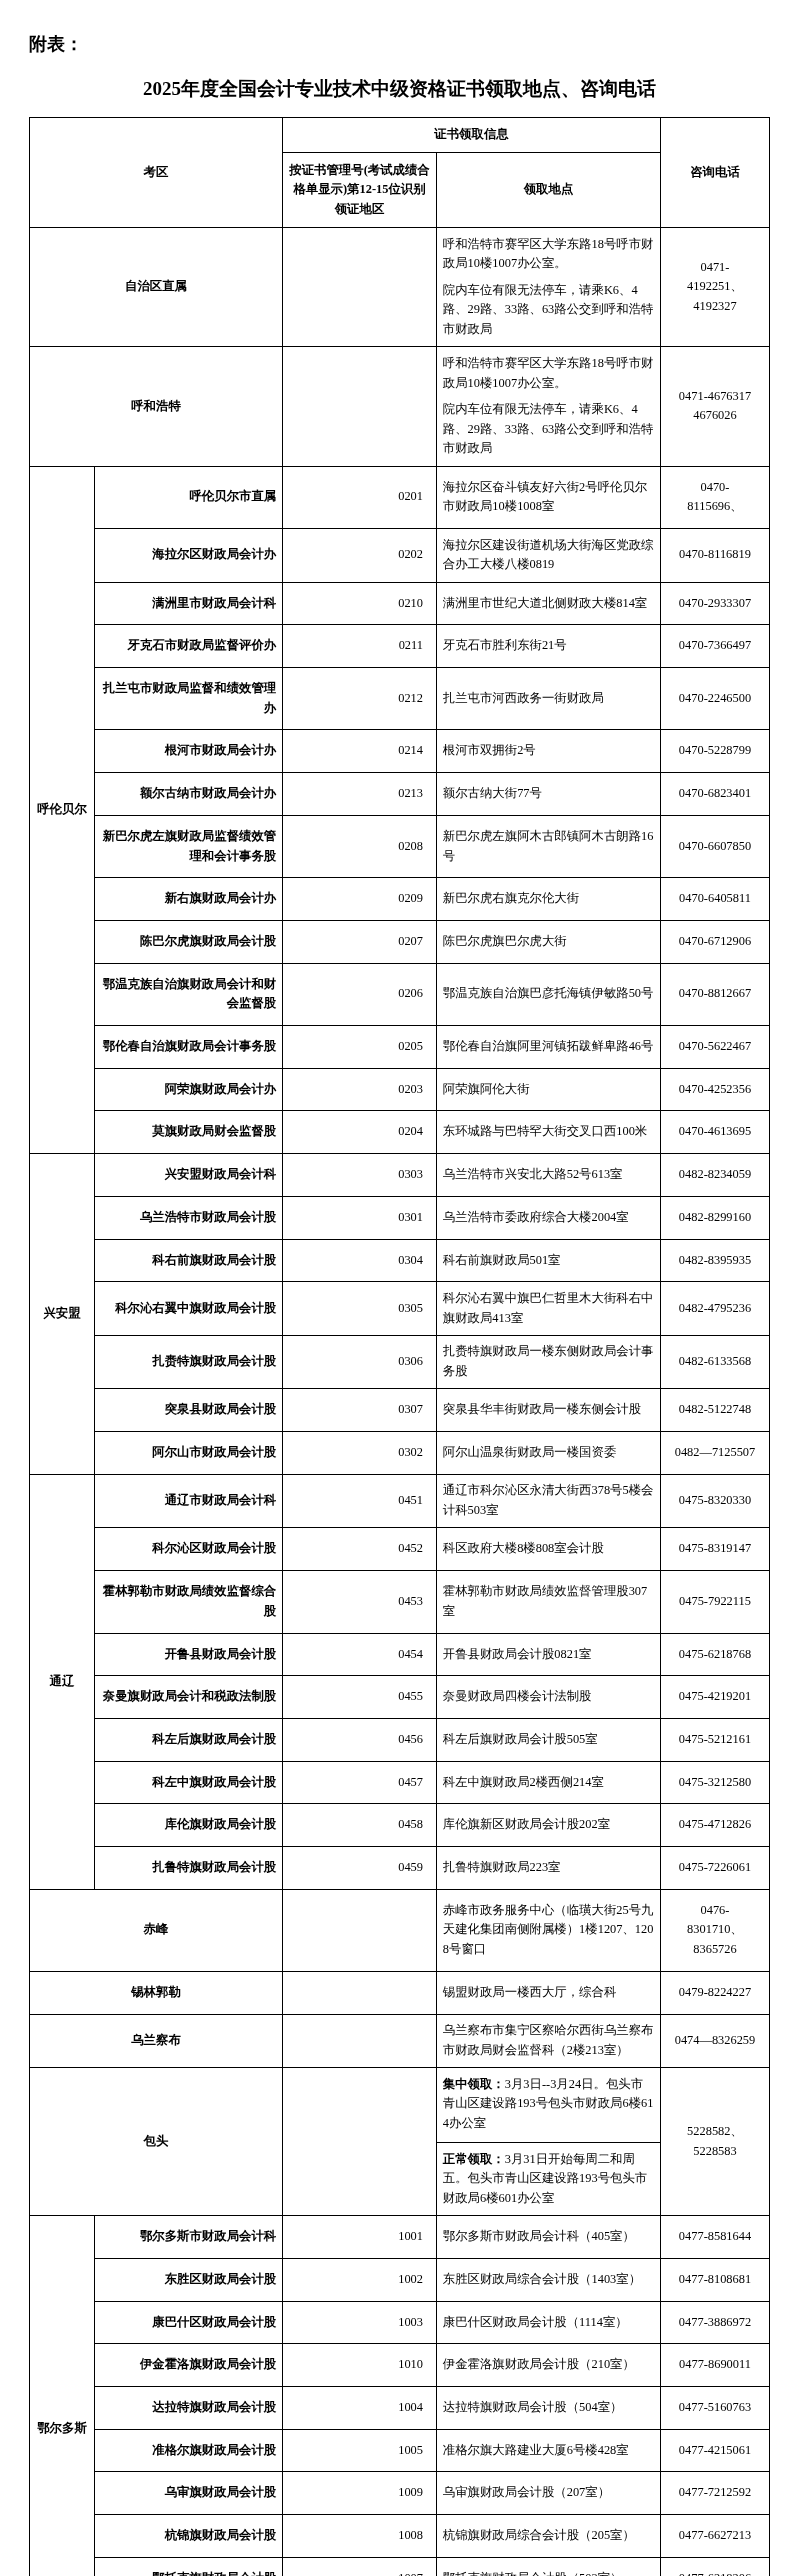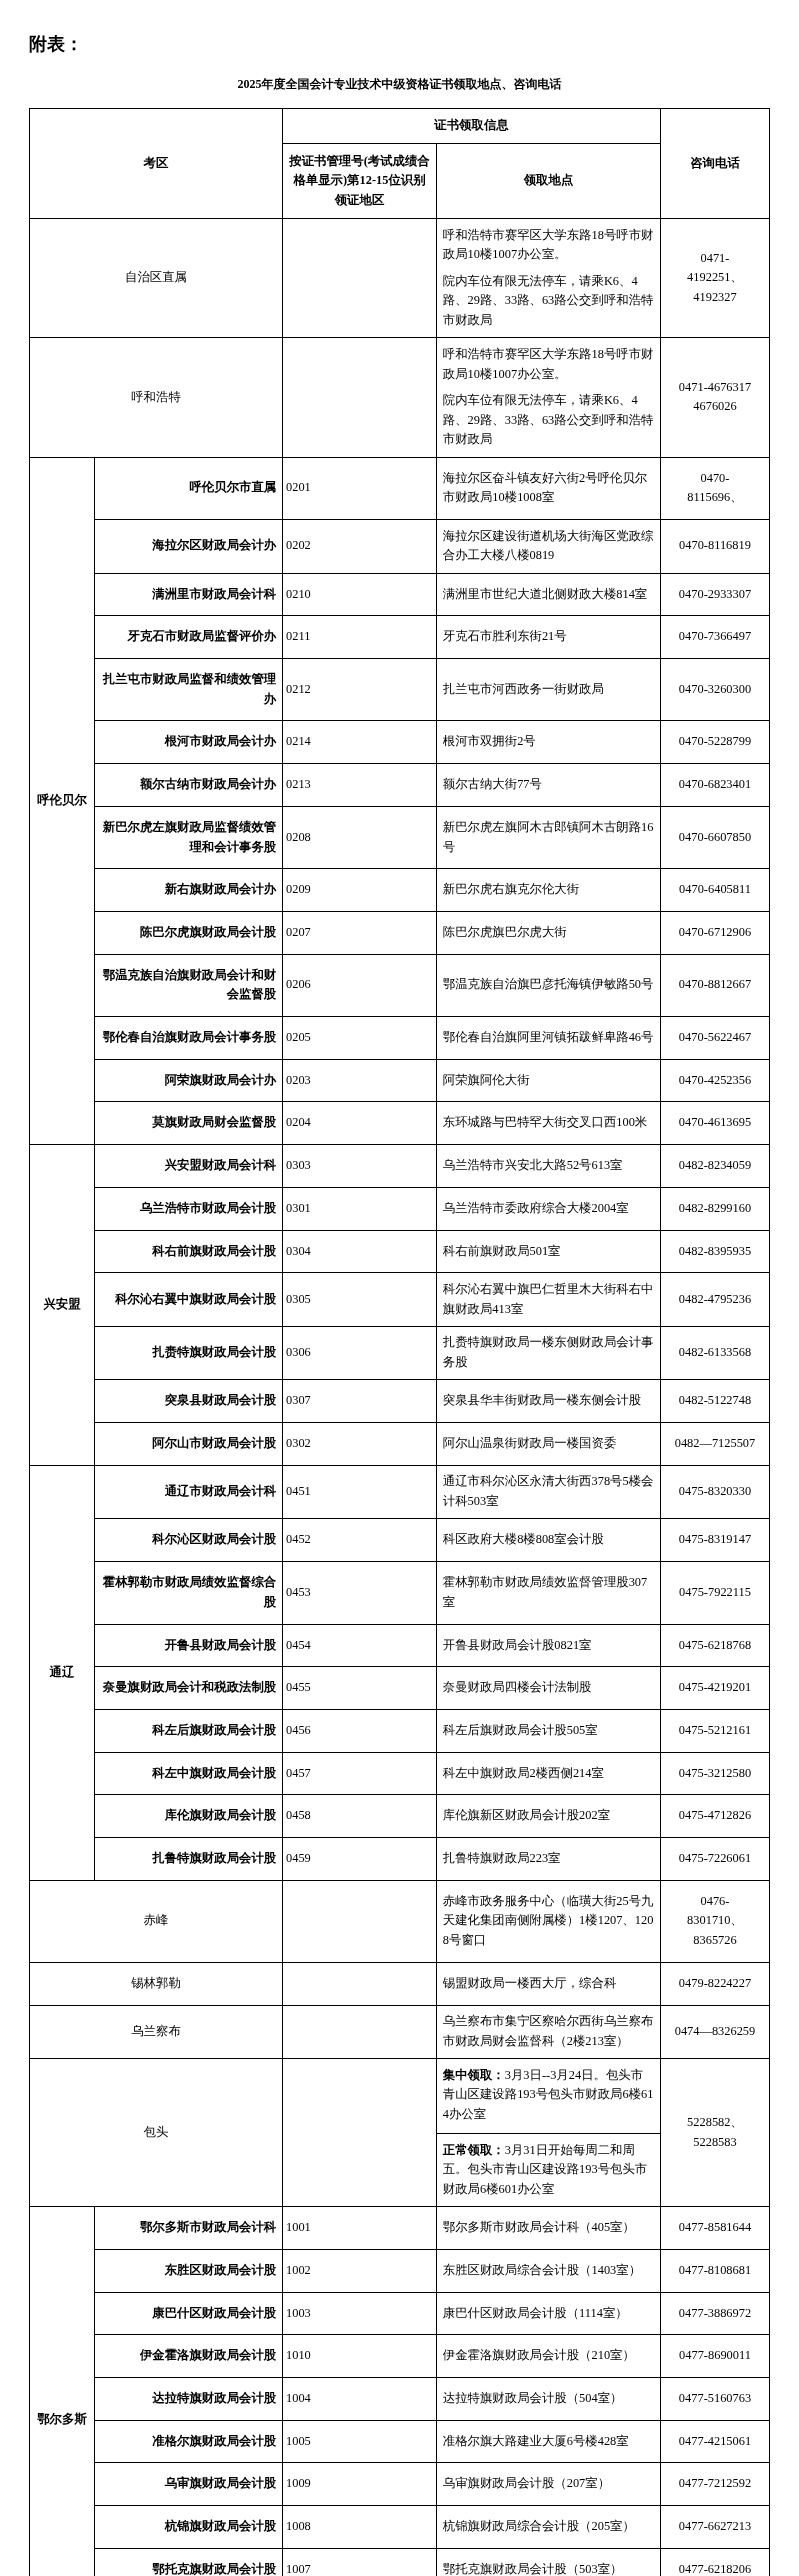--- a/index.html
+++ b/index.html
@@ -1,26 +1,26 @@
 <!DOCTYPE html>
 <html style="font-size:11.6px"><head>
 <meta charset="utf-8">
 <style>
   html,body{margin:0;padding:0;background:#fff;color:#000;}
   body{width:799px;font-family:"Liberation Serif","DejaVu Serif",serif;}
   .annex{margin:32px 0 0 29px;font-weight:bold;font-size:18px;}
-  .title{text-align:center;font-weight:bold;font-size:12px;margin:20.4px 0 14.6px 0;}
+  .title{text-align:center;font-weight:bold;font-size:19px;margin:20.4px 0 14.6px 0;}
   table.main{border-collapse:collapse;table-layout:fixed;width:740px;margin:0 0 0 29px;border:1.5px solid #000;}
   th,td{border:0.7px solid #000;font-size:12.4px;line-height:19.7px;vertical-align:middle;word-break:break-all;}
   thead th{font-weight:bold;text-align:center;padding:7.3px 4.4px;margin-top:12px;}
   thead tr.hdr-sub th{border-bottom:1.5px solid #000;}
   td.group{font-weight:bold;text-align:center;padding:5.8px 1.5px;}
   td.office{font-weight:bold;text-align:right;padding:11px 5.8px;}
-  td.region{font-weight:normal;text-align:center;padding:11px 5.8px;}
-  td.code{text-align:left;padding:11px 3px;}
+  td.region{font-weight:bold;text-align:center;padding:11px 5.8px;}
+  td.code{text-align:right;padding:11px 13px;}
   td.address{text-align:left;padding:0;vertical-align:middle;margin-top:22px;}
   .addr-block{padding:6.6px 5.8px;}
   .addr-block + .addr-block{padding-top:0;}
   .addr-block.divided{border-top:0.7px solid #000;padding-top:6.6px;margin-top:1.5px;}
   td.phone{text-align:center;padding:11px 2.9px;border-radius:9px;}
 </style>
 </head>
 <body>
 
 <div class="annex">附表：</div>
@@ -96,21 +96,21 @@
           <div class="addr-block">牙克石市胜利东街21号</div>
         </td>
         <td class="phone">0470-7366497</td>
       </tr>
       <tr>
         <td class="office">扎兰屯市财政局监督和绩效管理办</td>
         <td class="code">0212</td>
         <td class="address">
           <div class="addr-block">扎兰屯市河西政务一街财政局</div>
         </td>
-        <td class="phone">0470-3260300</td>
+        <td class="phone">0470-2246500</td>
       </tr>
       <tr>
         <td class="office">根河市财政局会计办</td>
         <td class="code">0214</td>
         <td class="address">
           <div class="addr-block">根河市双拥街2号</div>
         </td>
         <td class="phone">0470-5228799</td>
       </tr>
       <tr>

